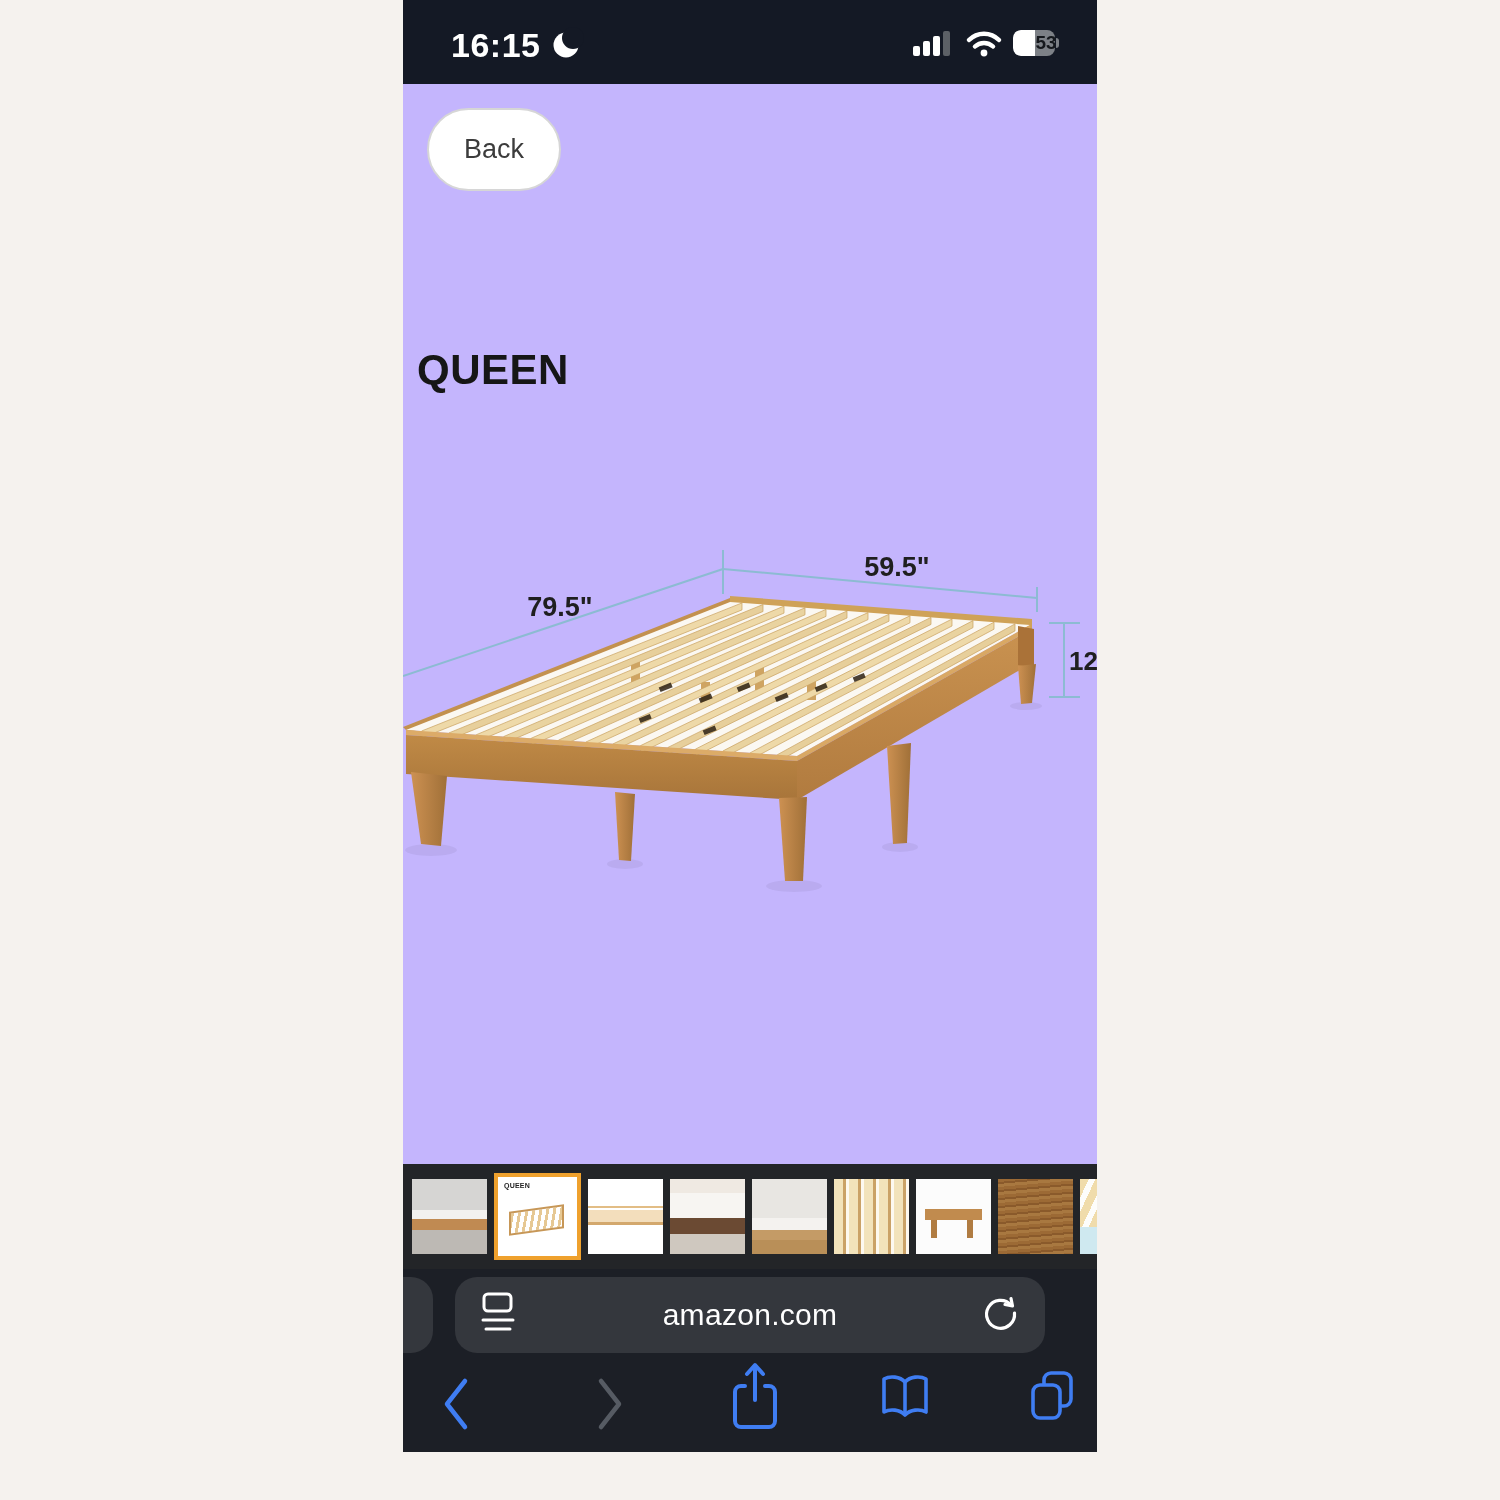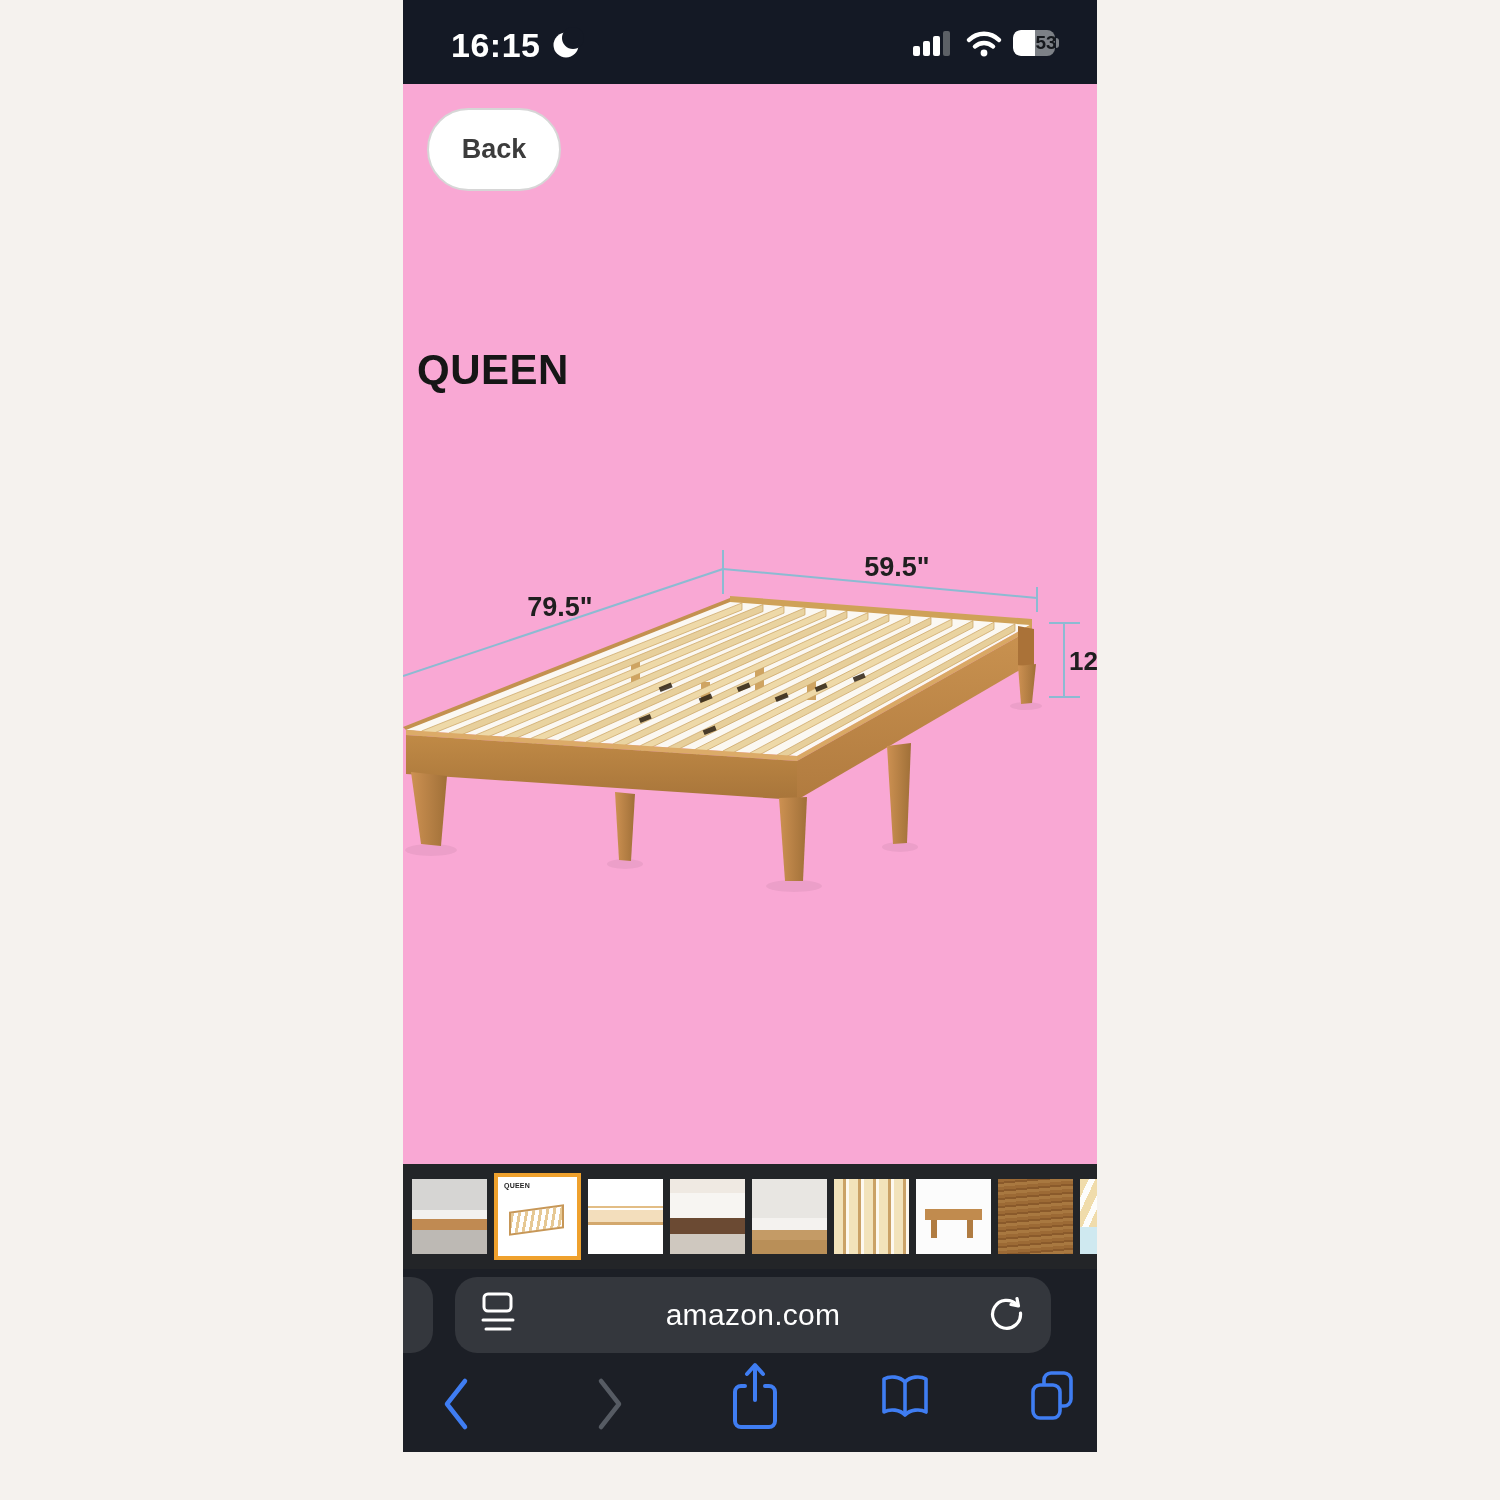--- a/index.html
+++ b/index.html
@@ -1,27 +1,27 @@
 <!DOCTYPE html>
 <html><head>
 <meta charset="utf-8">
 <style>
   html,body{margin:0;padding:0;background:#f5f2ee;font-family:"Liberation Sans","DejaVu Sans",sans-serif;}
-  .phone{position:relative;width:694px;height:1452px;margin:0 auto;background:#f9a8d4;overflow:hidden;}
+  .phone{position:relative;width:694px;height:1452px;margin:0 auto;background:#c4b5fd;overflow:hidden;}
   
   .statusbar{position:absolute;left:0;top:0;width:694px;height:84px;background:#141925;color:#fff;}
   .sb-time{position:absolute;left:48px;top:26px;font-size:34px;font-weight:700;letter-spacing:.5px;color:#fff;}
   .sb-moon{position:absolute;left:148px;top:26px;}
   .sb-right{position:absolute;right:38px;top:28px;display:flex;align-items:center;gap:10px;}
   .battery{position:relative;width:42px;height:26px;border-radius:8px;background:#7d8187;overflow:hidden;}
   .battery-fill{position:absolute;left:0;top:0;width:53%;height:100%;background:#fff;border-radius:8px 0 0 8px;}
   .battery-num{position:absolute;left:0;top:0;width:100%;height:100%;display:flex;align-items:center;justify-content:center;font-size:19px;font-weight:700;color:#15181d;padding-left:12px;}
   .battery-cap{width:3px;height:10px;background:#7d8187;border-radius:0 3px 3px 0;margin-left:1px;}
   
-  .back-pill{position:absolute;left:24px;top:108px;width:130px;height:79px;border:2px solid #d6d6d6;border-radius:44px;background:#fff;display:flex;align-items:center;justify-content:center;font-size:27px;font-weight:700;color:#3c3c3c;cursor:pointer;}
+  .back-pill{position:absolute;left:24px;top:108px;width:130px;height:79px;border:2px solid #d6d6d6;border-radius:44px;background:#fff;display:flex;align-items:center;justify-content:center;font-size:27px;font-weight:400;color:#3c3c3c;cursor:pointer;}
   
   .size-title{position:absolute;left:14px;top:346px;font-size:42px;font-weight:800;letter-spacing:.5px;color:#161616;}
   
   .bed-svg{position:absolute;left:0;top:440px;}
   .dim-text{font-family:"Liberation Sans","DejaVu Sans",sans-serif;font-weight:700;fill:#1f1f1f;}
   
   .thumbstrip{position:absolute;left:0;top:1164px;width:694px;height:105px;background:#232528;display:flex;align-items:center;padding-left:9px;box-sizing:border-box;gap:7px;}
   .thumb{width:75px;height:75px;flex:0 0 auto;overflow:hidden;position:relative;cursor:pointer;}
   .thumb-selected-wrap{flex:0 0 auto;width:75px;height:75px;box-sizing:content-box;border:4px solid #efa12d;padding:2px;background:#fff;cursor:pointer;position:relative;}
   .thumb-selected-wrap .thumb{width:75px;height:75px;}
@@ -34,21 +34,21 @@
   .t5{background:linear-gradient(180deg,#e8e6e2 0 52%,#f4f2ef 52% 68%,#c49b66 68% 82%,#b98f58 82% 100%);}
   .t6{background:repeating-linear-gradient(90deg,#f2e3bb 0 9px,#caa267 9px 12px,#fdf9f0 12px 15px);}
   .t7{background:#fcfcfc;}
   .t7 .tbl-top{position:absolute;left:12%;top:40%;width:76%;height:15%;background:#c18b4e;}
   .t7 .tbl-leg1{position:absolute;left:20%;top:55%;width:8%;height:24%;background:#b07c42;}
   .t7 .tbl-leg2{position:absolute;left:68%;top:55%;width:8%;height:24%;background:#b07c42;}
   .t8{background:repeating-linear-gradient(175deg,#9c6a35 0 3px,#8a5a2b 3px 5px,#a87840 5px 8px);}
   .t9{background:repeating-linear-gradient(115deg,#f0dcab 0 8px,#fdfdfb 8px 14px) 0 0/100% 64% no-repeat,linear-gradient(#cfe9f0,#cfe9f0) 0 100%/100% 36% no-repeat,#fff;}
   
   .chrome{position:absolute;left:0;top:1269px;width:694px;height:231px;background:#1c1f26;}
-  .url-pill{position:absolute;left:52px;top:8px;width:590px;height:76px;background:#34373d;border-radius:22px;cursor:text;padding-left:6px;}
+  .url-pill{position:absolute;left:52px;top:8px;width:590px;height:76px;background:#34373d;border-radius:22px;cursor:text;}
   .url-pill-partial{position:absolute;left:0;top:8px;width:30px;height:76px;background:#34373d;border-radius:0 22px 22px 0;}
   .url-text{position:absolute;left:0;top:0;width:100%;height:100%;display:flex;align-items:center;justify-content:center;color:#fefefe;font-size:30px;letter-spacing:.3px;}
   .homebar{position:absolute;left:222px;top:208px;width:250px;height:10px;border-radius:5px;background:#fff;}
 </style>
 </head>
 <body>
 
 <div class="phone">
 
   <div class="statusbar">

